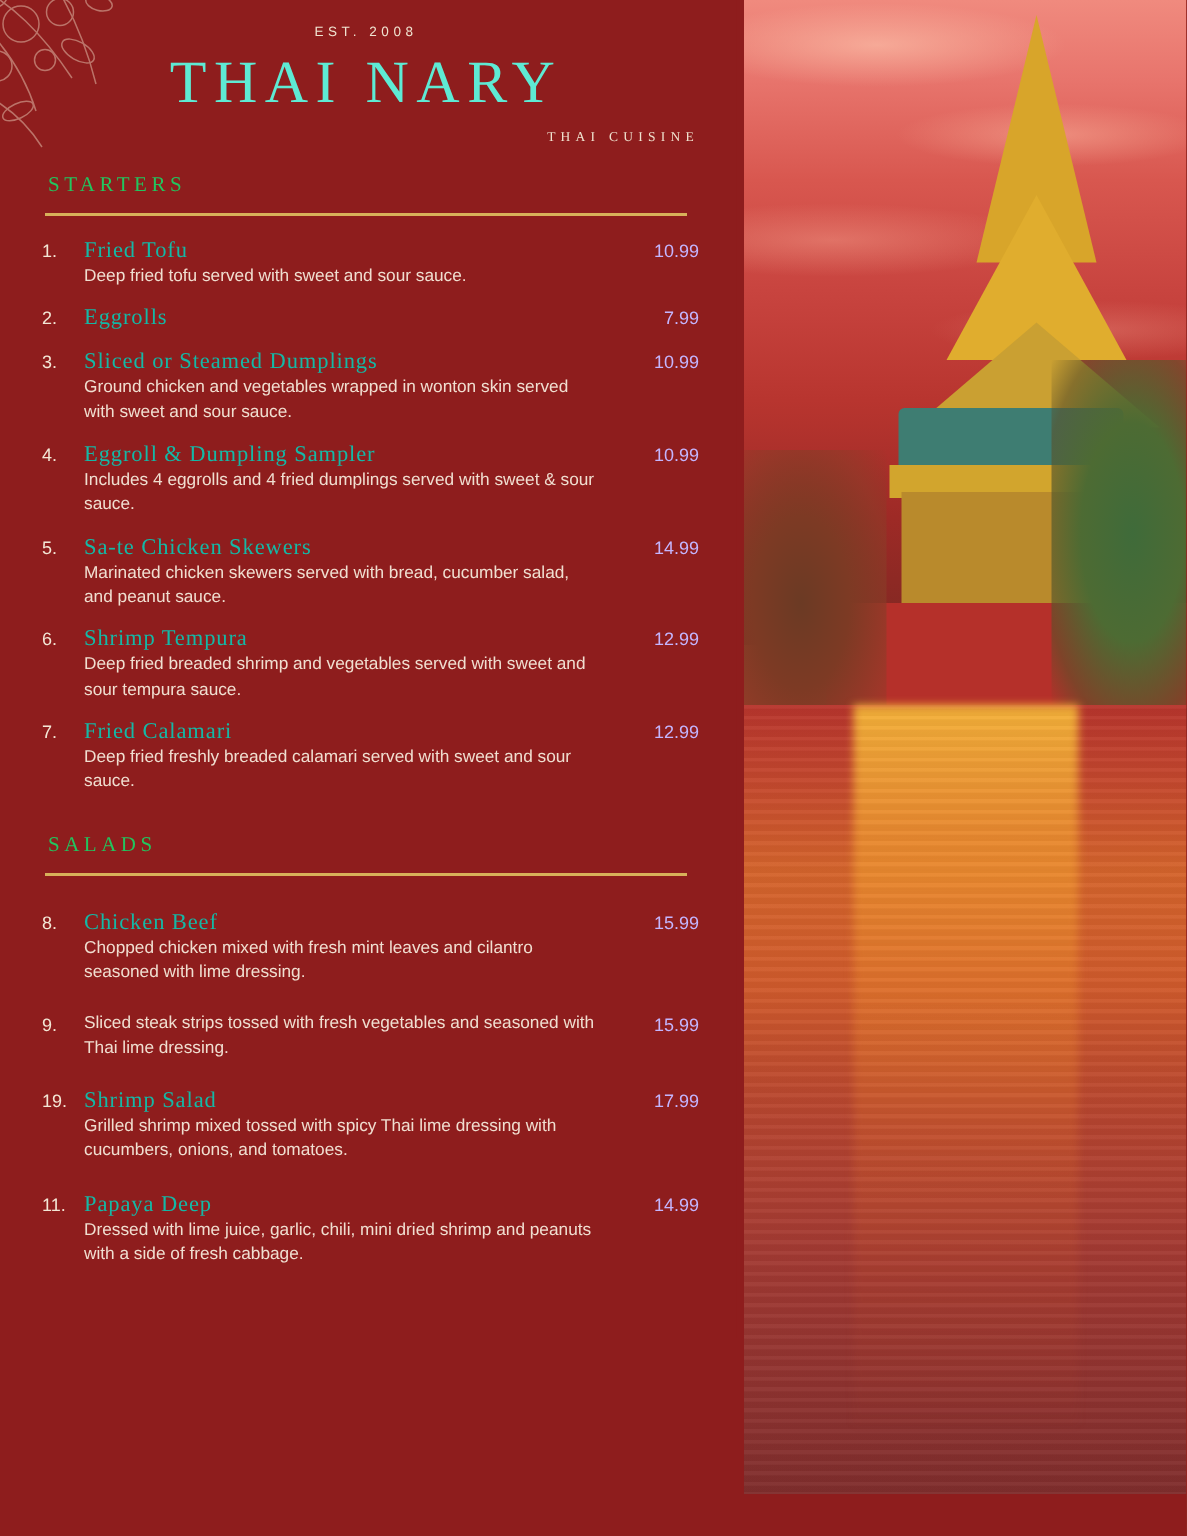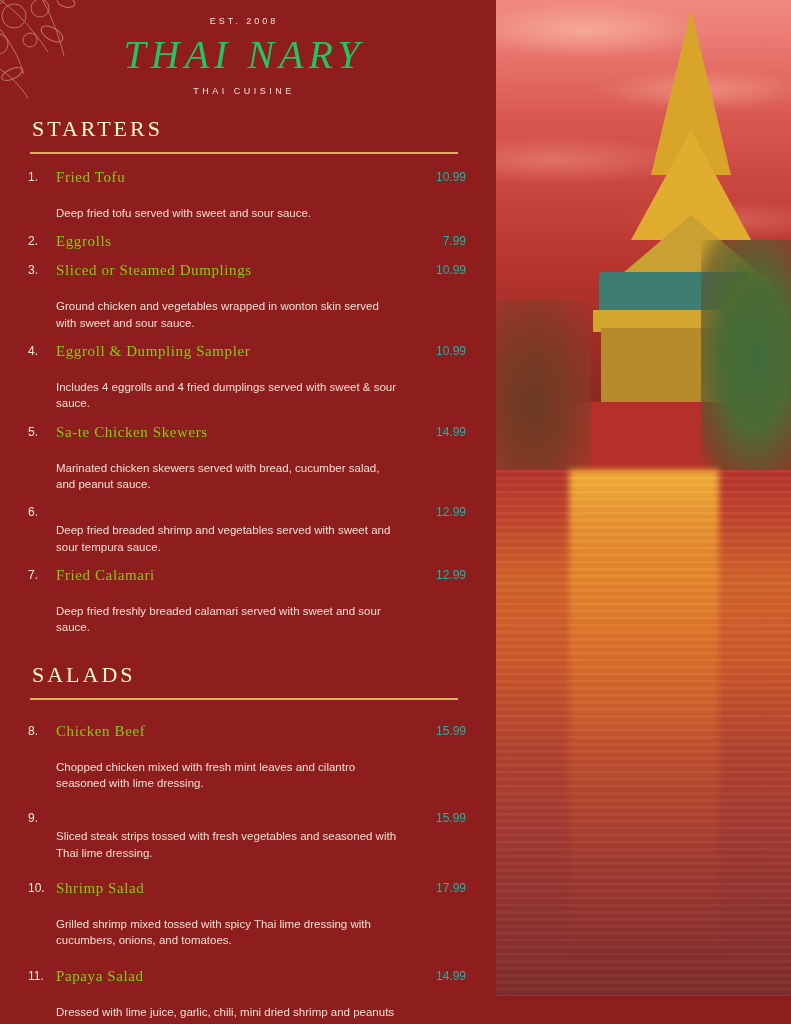--- a/index.html
+++ b/index.html
@@ -48,43 +48,43 @@
     padding-top: 16px;
   }
   .est {
     color: #f0e3d0;
     font-size: 9px;
     letter-spacing: 3px;
     font-family: "Liberation Sans", sans-serif;
     margin-bottom: 8px;
   }
   .restaurant-name {
-    color: #22c55e;
+    color: #5eead4;
     font-size: 40px;
     letter-spacing: 5px;
     font-family: "Liberation Serif", serif;
     font-weight: normal;
     line-height: 1.05;
     margin: 0;
-    font-style: italic;
   }
   .cuisine {
     color: #f0e3d0;
     font-size: 9px;
     letter-spacing: 3.5px;
     margin-top: 10px;
-    font-family: Liberation Sans, sans-serif;
+    font-family: Liberation Serif, serif;
+    text-align: right;
   }
 
   .section {
     margin-top: 20px;
   }
   .section-title {
-    color: #fef9c3;
-    font-size: 22px;
+    color: #22c55e;
+    font-size: 14px;
     letter-spacing: 3px;
     font-family: "Liberation Serif", serif;
     font-weight: normal;
     margin: 0 0 10px 10px;
   }
   .divider {
     height: 2px;
     background: #d8b15a;
     margin: 0 8px 14px 8px;
   }
@@ -106,39 +106,39 @@
     font-size: 12px;
     font-family: "Liberation Sans", sans-serif;
     padding-top: 2px;
     padding-left: 6px;
     box-sizing: border-box;
   }
   .item-body {
     flex: 1 1 auto;
   }
   .item-name {
-    color: #84cc16;
+    color: #14b8a6;
     font-size: 15px;
     font-family: "Liberation Serif", serif;
     letter-spacing: 0.6px;
     line-height: 1.2;
   }
   .item-desc {
     color: #f0ded0;
     font-size: 11.5px;
     line-height: 1.42;
-    margin-top: 19px;
+    margin-top: 0;
     max-width: 345px;
     font-family: "Liberation Sans", sans-serif;
   }
   .item-price {
     flex: 0 0 60px;
     width: 60px;
     text-align: right;
-    color: #14b8a6;
+    color: #c4b5fd;
     font-size: 12px;
     font-family: "Liberation Sans", sans-serif;
     padding-top: 2px;
   }
 
   .salads-list .item {
     margin-bottom: 18px;
   }
   .salads-list .item-desc {
     max-width: 360px;
@@ -381,20 +381,21 @@
           <div class="item-body">
             <div class="item-name">Sa-te Chicken Skewers</div>
             <div class="item-desc">Marinated chicken skewers served with bread, cucumber salad, and peanut sauce.</div>
           </div>
           <div class="item-price">14.99</div>
         </li>
 
         <li class="item">
           <div class="item-num">6.</div>
           <div class="item-body">
+            <div class="item-name">Shrimp Tempura</div>
             <div class="item-desc">Deep fried breaded shrimp and vegetables served with sweet and sour tempura sauce.</div>
           </div>
           <div class="item-price">12.99</div>
         </li>
 
         <li class="item">
           <div class="item-num">7.</div>
           <div class="item-body">
             <div class="item-name">Fried Calamari</div>
             <div class="item-desc">Deep fried freshly breaded calamari served with sweet and sour sauce.</div>
@@ -421,32 +422,32 @@
 
         <li class="item">
           <div class="item-num">9.</div>
           <div class="item-body">
             <div class="item-desc">Sliced steak strips tossed with fresh vegetables and seasoned with Thai lime dressing.</div>
           </div>
           <div class="item-price">15.99</div>
         </li>
 
         <li class="item">
-          <div class="item-num">10.</div>
+          <div class="item-num">19.</div>
           <div class="item-body">
             <div class="item-name">Shrimp Salad</div>
             <div class="item-desc">Grilled shrimp mixed tossed with spicy Thai lime dressing with cucumbers, onions, and tomatoes.</div>
           </div>
           <div class="item-price">17.99</div>
         </li>
 
         <li class="item">
           <div class="item-num">11.</div>
           <div class="item-body">
-            <div class="item-name">Papaya Salad</div>
+            <div class="item-name">Papaya Deep</div>
             <div class="item-desc">Dressed with lime juice, garlic, chili, mini dried shrimp and peanuts with a side of fresh cabbage.</div>
           </div>
           <div class="item-price">14.99</div>
         </li>
 
       </ul>
     </div>
   </div>
 
   <div class="panel-gap"></div>

